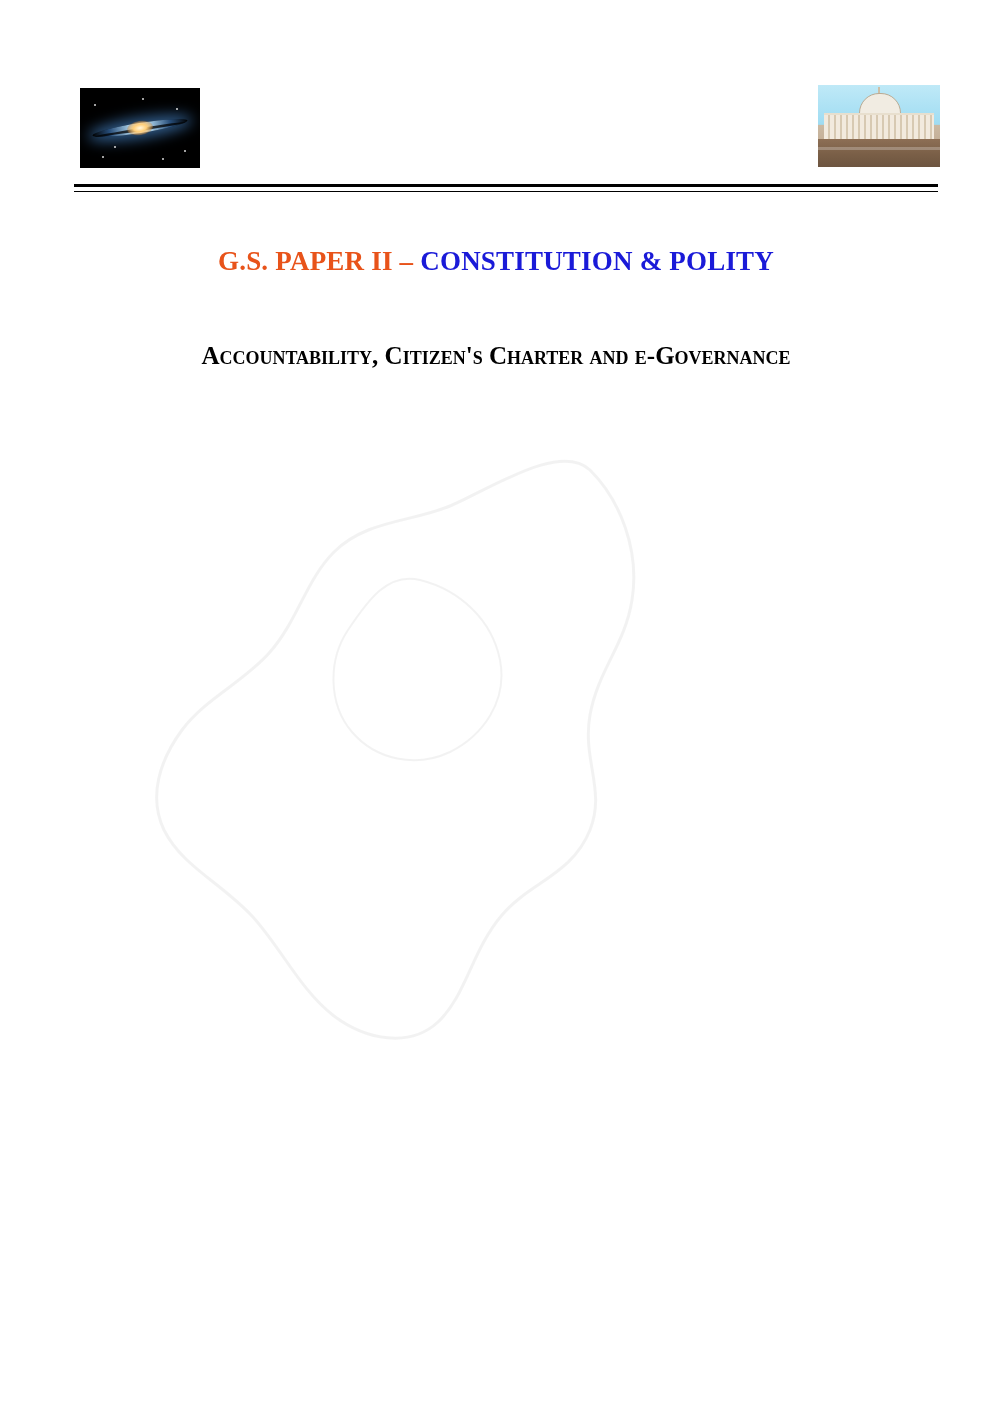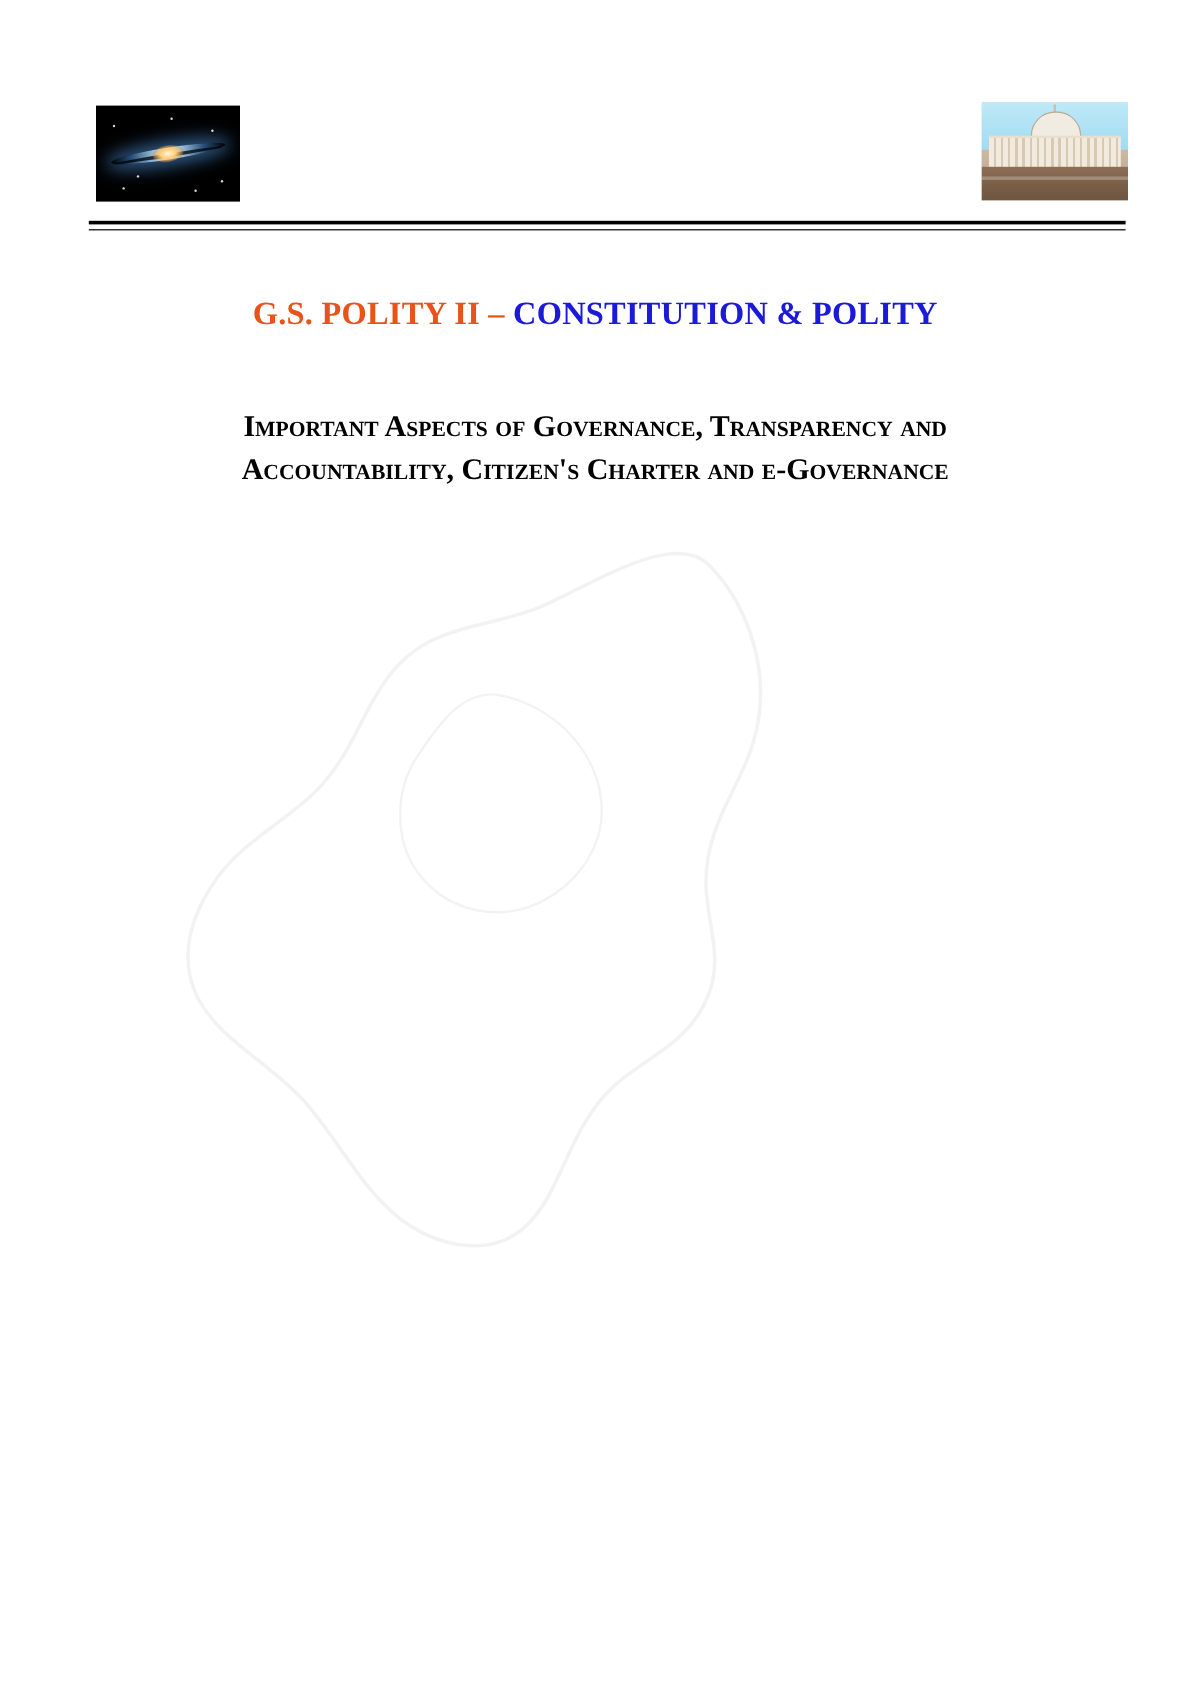--- a/index.html
+++ b/index.html
@@ -226,25 +226,24 @@
       <div class="parl-body"></div>
       <div class="parl-base"></div>
       <div class="parl-base-line"></div>
     </div>
 
     <div class="rule-thick"></div>
     <div class="rule-thin"></div>
   </div>
 
   <div class="title-paper">
-    <span class="seg-red">G.S. POLITY II – </span><span class="seg-blue">CONSTITUTION &amp; POLITY</span>
+    <span class="seg-red">G.S. PAPER II – </span><span class="seg-blue">CONSTITUTION &amp; POLITY</span>
   </div>
 
   <div class="title-topic">
-    <div>Important Aspects of Governance, Transparency and</div>
     <div>Accountability, Citizen's Charter and e-Governance</div>
   </div>
 
   <div class="watermark">
     <svg viewBox="0 0 640 640" xmlns="http://www.w3.org/2000/svg" aria-hidden="true">
       <path d="M470,40 C500,70 520,120 512,170 C505,215 478,240 470,285
                C462,330 486,360 470,400 C452,445 410,452 382,485
                C352,520 346,566 318,592 C290,618 246,610 214,586
                C180,560 160,516 132,486 C100,452 62,436 44,400
                C28,366 40,330 62,300 C86,268 124,252 150,222

